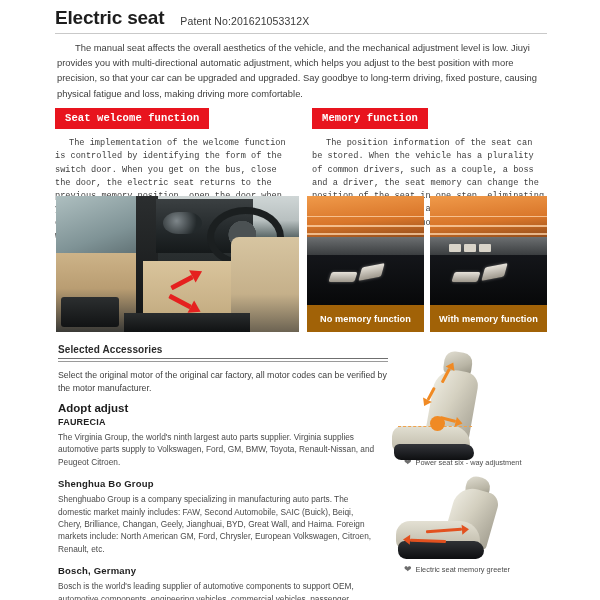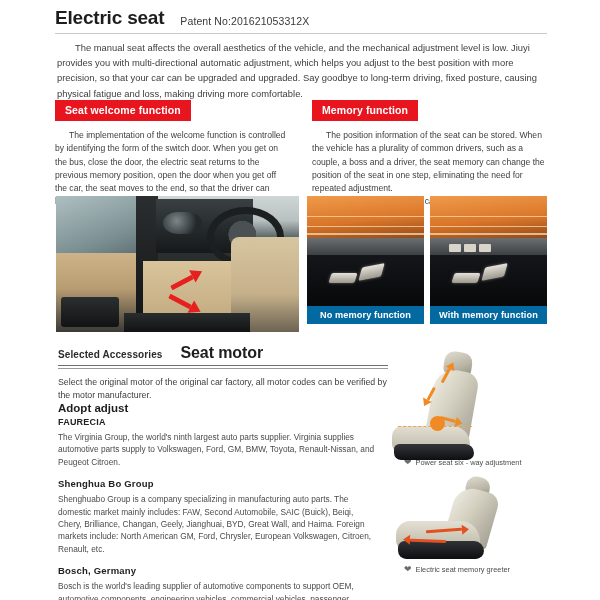--- a/index.html
+++ b/index.html
@@ -19,38 +19,38 @@
   .title{font-size:19px;font-weight:bold;letter-spacing:-0.2px;color:#1d1d1d;line-height:1.1;}
   .patent{font-size:10.5px;color:#3a3a3a;padding-bottom:2px;letter-spacing:0.1px;}
   .head-rule{margin-top:4px;height:1px;background:#c9c9c9;width:100%;}
 
   .intro{
     position:absolute;left:57px;top:40px;width:492px;
     font-size:9.4px;line-height:15.2px;color:#3d3d3d;text-indent:18px;text-align:left;
   }
 
   
-  .cols{position:absolute;left:55px;top:100px;width:492px;display:flex;gap:22px;}
+  .cols{position:absolute;left:55px;top:108px;width:492px;display:flex;gap:22px;font-family:Liberation Mono, monospace;}
   .col{width:241px;}
   .badge{
     display:inline-block;background:#e8141e;color:#fff;
     font-size:10.5px;font-weight:bold;padding:4px 10px 5px 10px;letter-spacing:0.1px;
   }
   .coltext{
     margin-top:8px;font-size:8.6px;line-height:13.3px;color:#3d3d3d;text-indent:14px;
   }
 
   
   .photos{position:absolute;left:56px;top:196px;width:492px;display:flex;gap:8px;}
   .photo-left{width:243px;height:136px;position:relative;overflow:hidden;background:#111;}
   .photo-right{width:241px;height:136px;display:flex;gap:6px;}
   .memcell{width:117px;display:flex;flex-direction:column;}
   .memimg{height:110px;position:relative;overflow:hidden;background:#1a1a1a;}
   .memcap{
-    height:18px;background:#0369a1;color:#fff;display:flex;align-items:center;
+    height:27px;background:#a16207;color:#fff;display:flex;align-items:center;
     justify-content:center;font-size:9.2px;font-weight:bold;letter-spacing:0.1px;
   }
 
   
   .ci{position:absolute;inset:0;background:
       linear-gradient(180deg,#cfd6d6 0%,#b8c0c0 18%,#5d6a6a 30%,#2a2f30 40%,#1a1d1e 100%);}
   .ci-sky{position:absolute;left:0;top:0;width:38%;height:52%;
     background:linear-gradient(160deg,#aebfc0,#7f9396 55%,#516063);}
   .ci-door{position:absolute;left:0;top:42%;width:34%;height:58%;
     background:linear-gradient(180deg,#cdb388,#b99d72 45%,#3a3a37);}
@@ -236,21 +236,20 @@
           </div>
         </div>
         <div class="memcap">With memory function</div>
       </div>
     </div>
   </div>
 
   <div class="acc">
     <div class="acc-head">
       <span class="acc-small">Selected Accessories</span>
-      <span class="acc-big">Seat motor</span>
     </div>
     <div class="acc-rule"></div>
     <div class="acc-note">Select the original motor of the original car factory, all motor codes can be verified by the motor manufacturer.</div>
   </div>
 
   <div class="brands">
     <div class="b-h1">Adopt adjust</div>
     <div class="b-h2">FAURECIA</div>
     <div class="b-p">The Virginia Group, the world's ninth largest auto parts supplier. Virginia supplies automotive parts supply to Volkswagen, Ford, GM, BMW, Toyota, Renault-Nissan, and Peugeot Citroen.</div>
 

